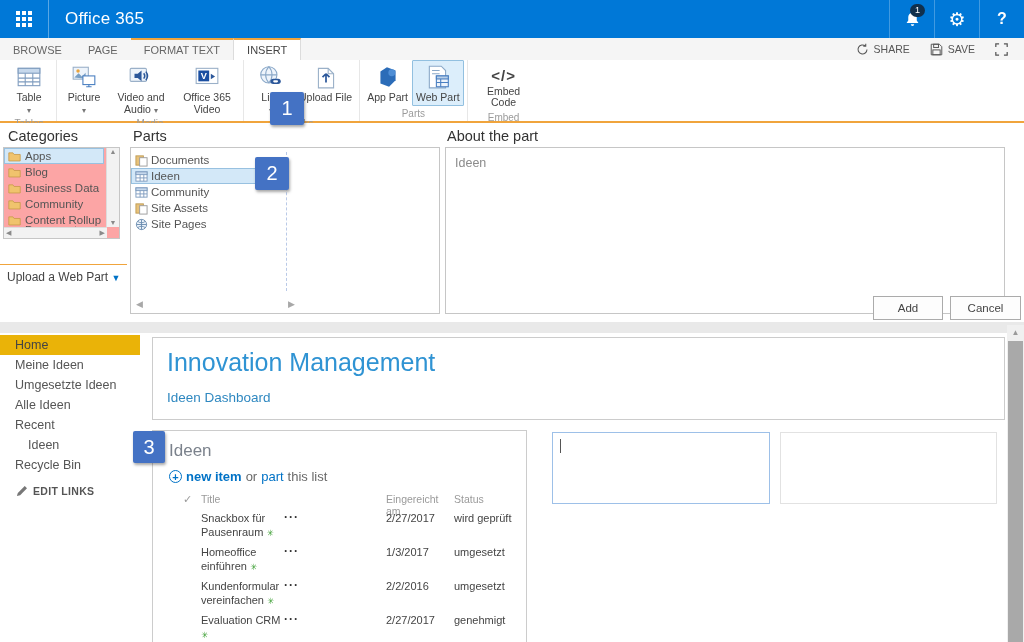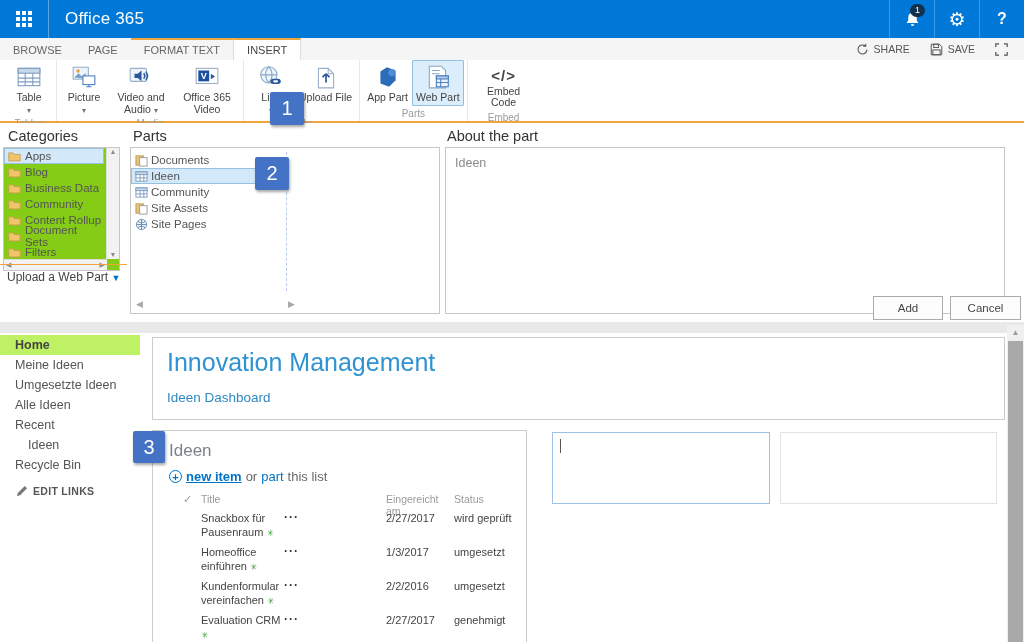--- a/index.html
+++ b/index.html
@@ -38,21 +38,21 @@
   .rbtn{min-width:40px;max-width:58px;text-align:center;font-size:10.5px;line-height:11.5px;color:#444;padding:3px 3px 1px;cursor:pointer;border:1px solid transparent;border-radius:1px;}
   .rbtn svg{width:26px;height:26px;display:block;margin:0 auto 2px;}
   .rbtn.sel{background:#dceefb;border-color:#92c0e0;}
   .caret{font-size:8px;color:#777;line-height:8px;display:inline-block;}
   .rlabel{font-size:10px;color:#9b9b9b;text-align:center;padding:1px 2px 2px;}
   .embed-glyph{font-size:15px;color:#444;letter-spacing:1px;display:block;margin:6px auto 4px;font-weight:bold;}
 
   
   .picker{position:absolute;top:123px;left:0;right:0;height:199px;background:#fff;}
   .panel-title{position:absolute;font-size:14.5px;color:#333;}
-  .cat-box{position:absolute;left:3px;top:24px;width:117px;height:124px;border:1px solid #c6c6c6;box-sizing:border-box;background:#84cc16;overflow:hidden;}
+  .cat-box{position:absolute;left:3px;top:24px;width:117px;height:92px;border:1px solid #c6c6c6;box-sizing:border-box;background:#fca5a5;overflow:hidden;}
   .cat-item{display:flex;align-items:center;gap:4px;height:16px;padding-left:3px;font-size:11.5px;color:#555;width:100px;cursor:pointer;border:1px solid transparent;box-sizing:border-box;}
   .cat-item.sel{background:#d3e8f8;border-color:#98c1e0;}
   .vscroll-mini{position:absolute;right:0;top:0;bottom:11px;width:12px;background:#f2f2f2;border-left:1px solid #ddd;font-size:7px;color:#8a8a8a;text-align:center;}
   .hscroll-mini{position:absolute;left:0;right:12px;bottom:0;height:11px;background:#f2f2f2;border-top:1px solid #ddd;font-size:7px;color:#8a8a8a;display:flex;justify-content:space-between;align-items:center;padding:0 2px;box-sizing:border-box;}
   .upload-row{position:absolute;left:0;top:141px;width:120px;border-top:1px solid #f0a43c;padding:5px 0 0 7px;font-size:12px;color:#444;cursor:pointer;}
   .upload-caret{color:#0072c6;font-size:9px;}
   .parts-box{position:absolute;left:130px;top:24px;width:310px;height:167px;border:1px solid #c6c6c6;box-sizing:border-box;background:#fff;}
   .part-item{display:flex;align-items:center;gap:3px;height:16px;padding-left:3px;font-size:11.5px;color:#555;width:148px;cursor:pointer;border:1px solid transparent;box-sizing:border-box;margin-top:0;}
   .part-item.sel{background:#d3e8f8;border-color:#98c1e0;}
   .parts-divider{position:absolute;left:155px;top:4px;bottom:22px;border-left:1px dashed #b9c9e7;}
@@ -64,32 +64,32 @@
   .btn{position:absolute;height:22px;background:#fdfdfd;border:1px solid #ababab;font-size:11.5px;color:#444;text-align:center;line-height:22px;cursor:pointer;}
   .strip{position:absolute;top:322px;left:0;right:0;height:11px;background:#e9e9e9;}
 
   
   .badge{position:absolute;width:34px;height:33px;background:#4472c4;color:#fff;font-size:20px;display:flex;align-items:center;justify-content:center;border-radius:2px;box-shadow:1px 2px 3px rgba(0,0,0,.35);z-index:30;}
 
   
   .page{position:absolute;top:333px;left:0;right:0;bottom:0;background:#fff;}
   .nav{position:absolute;left:0;top:0;width:150px;font-size:12.5px;color:#555;}
   .nav-item{height:20px;line-height:20px;padding-left:15px;cursor:pointer;}
-  .nav-item.sel{background:#bef264;width:125px;color:#444;font-weight:bold;}
+  .nav-item.sel{background:#eab308;width:125px;color:#444;}
   .nav-item.child{padding-left:28px;}
   .editlinks{display:flex;align-items:center;gap:6px;margin:10px 0 0 16px;font-size:10.5px;color:#555;letter-spacing:.3px;cursor:pointer;font-weight:bold;}
   .title-box{position:absolute;left:152px;top:4px;width:853px;height:83px;border:1px solid #ccc;box-sizing:border-box;}
   .page-title{position:absolute;left:14px;top:10px;font-size:25px;color:#2f93d3;font-weight:normal;margin:0;}
   .page-sub{position:absolute;left:14px;top:52px;font-size:13.5px;color:#2f88c0;cursor:pointer;}
   .ideen-box{position:absolute;left:152px;top:97px;width:375px;height:220px;border:1px solid #ccc;box-sizing:border-box;}
   .wp-title{position:absolute;left:16px;top:10px;font-size:17px;color:#7b828c;cursor:pointer;}
   .wp-toolbar{position:absolute;left:16px;top:38px;font-size:13px;color:#696969;display:flex;align-items:center;gap:4px;}
   .plus-ic{width:13px;height:13px;border:1.5px solid #0072c6;border-radius:50%;color:#0072c6;font-size:11px;line-height:12px;text-align:center;font-weight:bold;box-sizing:border-box;}
   .lnk{color:#0072c6;cursor:pointer;}
-  .bold{font-weight:bold;text-decoration:underline;}
+  .bold{font-weight:bold;}
   .grid-row{display:grid;grid-template-columns:18px 83px 22px 80px 68px 60px;padding-left:30px;column-gap:0;}
   .thead{position:absolute;left:0;right:0;top:62px;font-size:10.5px;color:#9a9a9a;}
   .tbody{position:absolute;left:0;right:0;top:80px;font-size:11px;color:#444;}
   .trow{margin-bottom:5px;min-height:27px;align-items:start;cursor:pointer;}
   .cell{line-height:13.5px;padding-top:1px;}
   .dots{font-weight:bold;color:#333;font-size:12px;letter-spacing:1px;line-height:12px;cursor:pointer;}
   .new-star{color:#42a139;font-size:8.5px;}
   .blur{height:10px;background:#c4c9cf;filter:blur(2px);border-radius:2px;margin-top:2px;}
   .blur.hdr{background:#d4d7db;height:8px;}
   .check-glyph{color:#9a9a9a;font-size:11px;}

